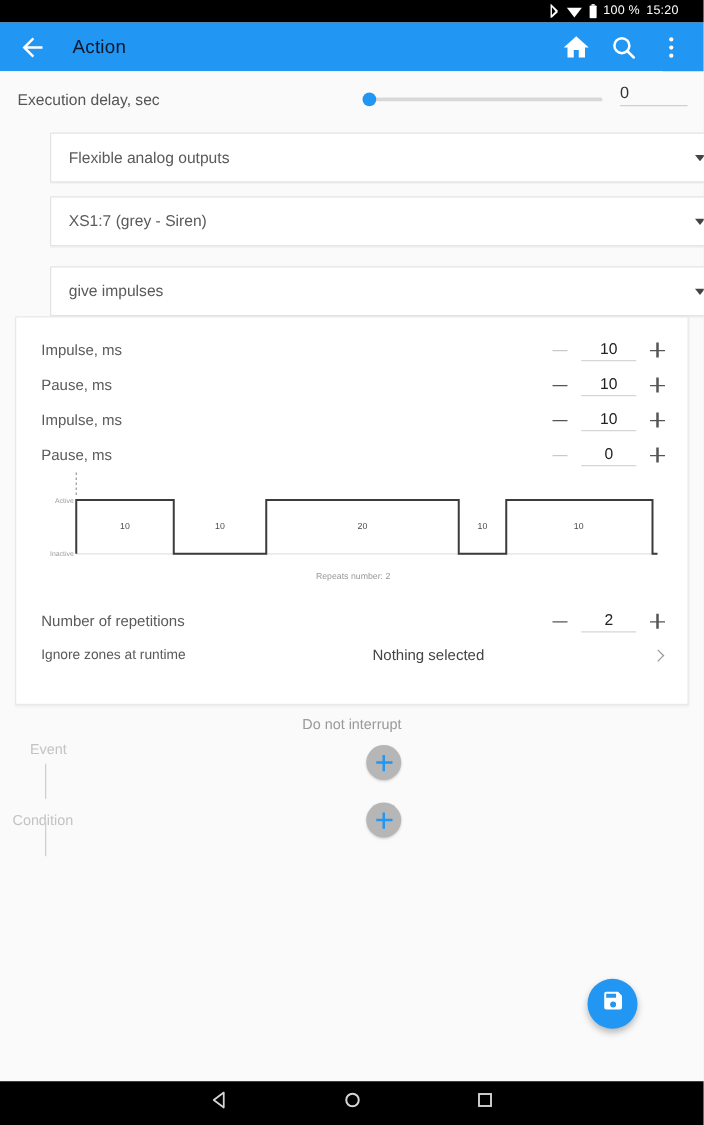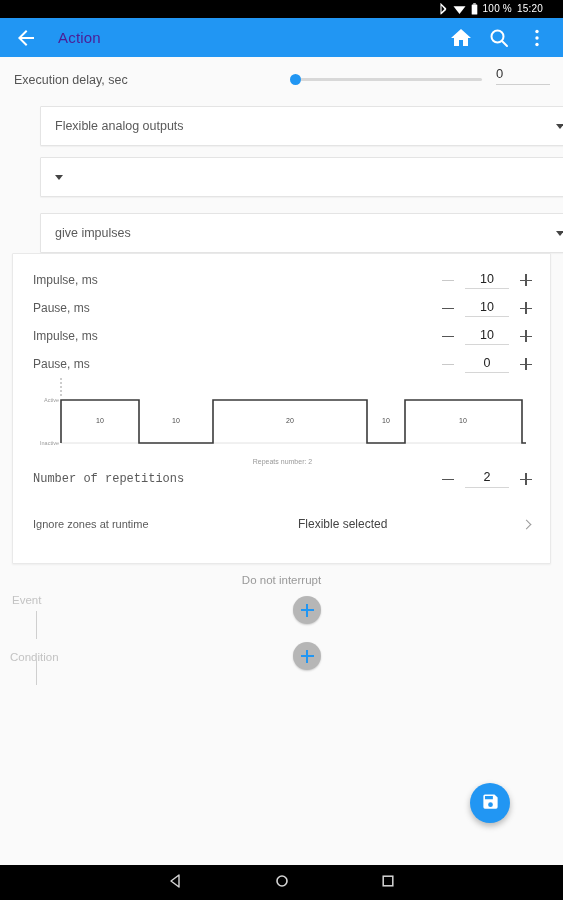--- a/index.html
+++ b/index.html
@@ -23,21 +23,21 @@
     line-height: 18px; white-space: nowrap;
   }
 
   
   .appbar {
     position: absolute; top: 18px; left: 0; width: 563px; height: 39px;
     background: #2196f3; display: flex; align-items: center; padding: 0 14px;
   }
   .appbar .back { width: 24px; height: 24px; flex: 0 0 auto; cursor: pointer; }
   .appbar .title {
-    color: #4c1d95; font-size: 15px; margin-left: 20px; flex: 1 1 auto;
+    color: #0f172a; font-size: 15px; margin-left: 20px; flex: 1 1 auto;
     letter-spacing: .2px;
   }
   .appbar .act { width: 24px; height: 24px; margin-left: 14px; cursor: pointer; }
 
   
   .content { position: absolute; top: 57px; left: 0; width: 530px; height: 808px; background: #fafafa; }
 
   
   .delayrow {
     position: absolute; top: 0; left: 0; width: 563px; height: 45px;
@@ -118,21 +118,21 @@
   #r0 { top: 12px; } #r1 { top: 40px; } #r2 { top: 68px; } #r3 { top: 96px; }
 
   
   .chart { position: absolute; left: 0; top: 122px; width: 539px; height: 92px; }
   .chart svg { display: block; }
   .repeats {
     position: absolute; left: 0; top: 82px; width: 539px; text-align: center;
     font-size: 7px; color: #999999;
   }
 
-  #r4 { top: 211px; font-family: Liberation Mono, monospace; }
+  #r4 { top: 229px; }
   .zonerow {
     position: absolute; left: 0; top: 250px; width: 539px; height: 40px;
     display: flex; align-items: center;
   }
   .zonerow .zlabel { font-size: 11px; color: #5a5a5a; margin-left: 20px; }
   .zonerow .zval {
     position: absolute; left: 285px; font-size: 12px; color: #444444;
   }
   .chev {
     position: absolute; right: 22px; width: 7px; height: 7px;
@@ -246,20 +246,21 @@
       <div class="thumb"></div>
     </div>
     <div class="delayvalue">0</div>
 
     <div class="dropdown" id="dd0">
       <span class="dlabel">Flexible analog outputs</span>
       <span class="caret"></span>
     </div>
 
     <div class="dropdown" id="dd1">
+      <span class="dlabel">XS1:7 (grey - Siren)</span>
       <span class="caret"></span>
     </div>
 
     <div class="dropdown" id="dd2">
       <span class="dlabel">give impulses</span>
       <span class="caret"></span>
     </div>
 
     <div class="card">
 
@@ -319,27 +320,27 @@
         <span class="slabel">Number of repetitions</span>
         <span class="stepctl">
           <span class="minus"></span>
           <span class="stepval">2</span>
           <span class="plus"></span>
         </span>
       </div>
 
       <div class="zonerow">
         <span class="zlabel">Ignore zones at runtime</span>
-        <span class="zval">Flexible selected</span>
+        <span class="zval">Nothing selected</span>
         <span class="chev"></span>
       </div>
     </div>
 
     <div class="donot">Do not interrupt</div>
-    <div class="flowlabel" style="left:12px; top:537px;">Event</div>
+    <div class="flowlabel" style="left:24px; top:537px;">Event</div>
     <div class="flowline" style="left:36px; top:554px; height:28px;"></div>
     <div class="flowlabel" style="left:10px; top:582px;margin-top:12px;">Condition</div>
     <div class="flowline" style="left:36px; top:600px; height:28px;"></div>
 
     <div class="fab-add" style="left:293px; top:539px;">
       <span class="pl"></span>
     </div>
     <div class="fab-add" style="left:293px; top:585px;">
       <span class="pl"></span>
     </div>

